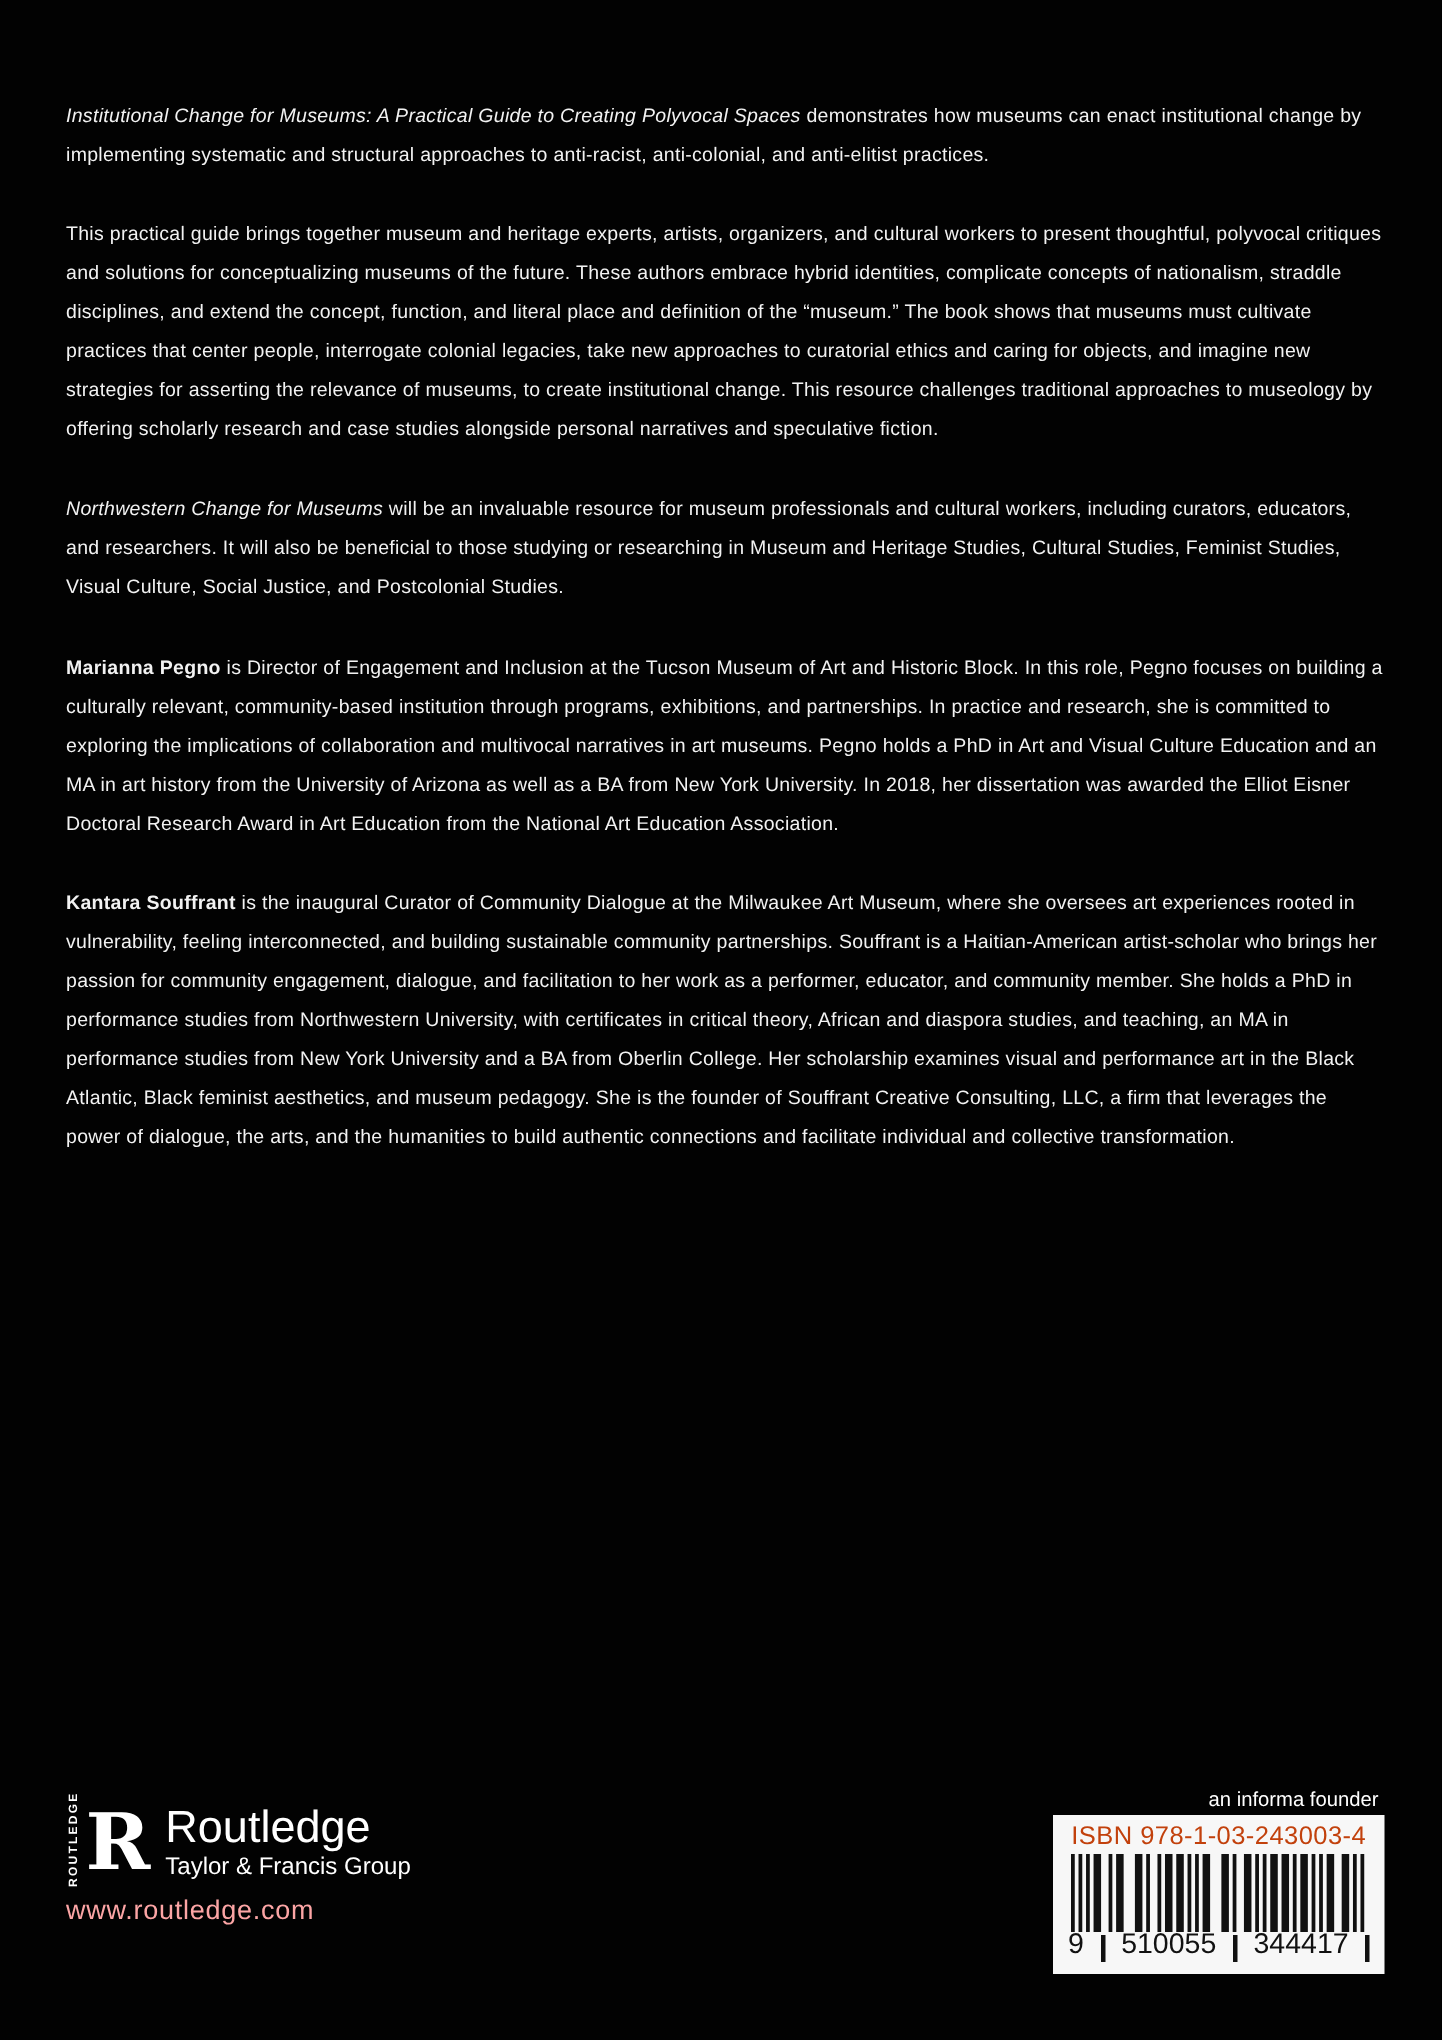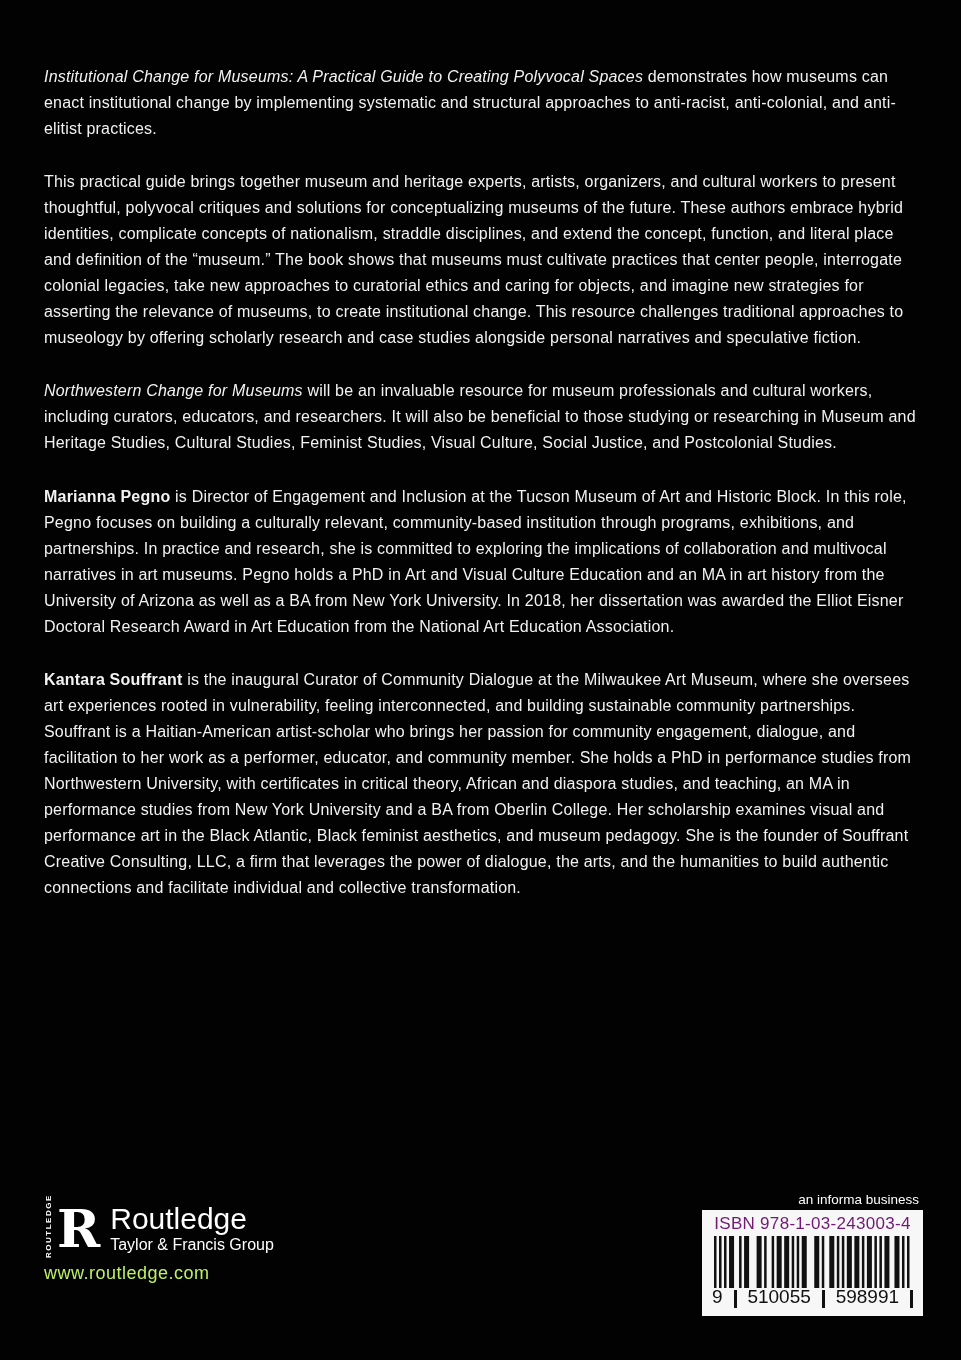--- a/index.html
+++ b/index.html
@@ -10,21 +10,21 @@
     background: #020202;
     font-family: "Liberation Sans", sans-serif;
     overflow: hidden;
   }
   .text-area {
     position: absolute;
     left: 44px;
     top: 64px;
     width: 878px;
     color: #f2f2f2;
-    font-size: 16px;
+    font-size: 13px;
     line-height: 26px;
     letter-spacing: 0.2px;
   }
   .text-area p { margin: 0 0 27px 0; }
   .text-area p.gap-before { margin-top: 28px; }
   .italic { font-style: italic; }
   .bold { font-weight: bold; }
 
   
   .logo-row {
@@ -52,21 +52,21 @@
     line-height: 58px;
     margin: 0 10px 0 4px;
   }
   .logo-names { display: flex; flex-direction: column; justify-content: center; }
   .logo-name { font-size: 30px; line-height: 32px; font-weight: normal; }
   .logo-group { font-size: 16px; line-height: 20px; font-weight: normal; }
   .publisher-url {
     position: absolute;
     left: 44px;
     top: 1263px;
-    color: #bef264;
+    color: #fca5a5;
     font-size: 18px;
     letter-spacing: 0.5px;
   }
   .ebook-note {
     position: absolute;
     left: 44px;
     top: 1297px;
     color: #e9e6d2;
     font-size: 14.5px;
     font-weight: bold;
@@ -87,21 +87,21 @@
     left: 702px;
     top: 1210px;
     width: 221px;
     height: 106px;
     background: #f7f7f7;
     box-sizing: border-box;
     padding: 3px 8px 0 8px;
     text-align: center;
   }
   .isbn-text {
-    color: #701a75;
+    color: #c2410c;
     font-size: 17px;
     letter-spacing: 0.3px;
     line-height: 22px;
     white-space: nowrap;
   }
   .barcode-bars { display: block; margin: 1px auto 0 auto; }
   .barcode-digits {
     display: flex;
     align-items: flex-end;
     justify-content: space-between;
@@ -140,21 +140,21 @@
     <div class="logo-r">R</div>
     <div class="logo-names">
       <div class="logo-name">Routledge</div>
       <div class="logo-group">Taylor &amp; Francis Group</div>
     </div>
   </div>
 
   <div class="publisher-url">www.routledge.com</div>
 
 
-  <div class="informa-line"><span>an</span> <span class="bold">informa</span> <span>business</span></div>
+  <div class="informa-line"><span>an</span> <span class="bold">informa</span> <span>founder</span></div>
 
   <div class="barcode-box">
     <div class="isbn-text">ISBN 978-1-03-243003-4</div>
     <svg class="barcode-bars" id="barcode-svg" width="198" height="52" preserveAspectRatio="none" viewBox="0 0 79 52">
         <rect x="0" y="0" width="1" height="52" fill="#111"></rect>
         <rect x="2" y="0" width="1" height="52" fill="#111"></rect>
         <rect x="4" y="0" width="1" height="52" fill="#111"></rect>
         <rect x="6" y="0" width="2" height="52" fill="#111"></rect>
         <rect x="10" y="0" width="1" height="52" fill="#111"></rect>
         <rect x="12" y="0" width="2" height="52" fill="#111"></rect>
@@ -180,18 +180,18 @@
         <rect x="68" y="0" width="2" height="52" fill="#111"></rect>
         <rect x="72" y="0" width="2" height="52" fill="#111"></rect>
         <rect x="75" y="0" width="1" height="52" fill="#111"></rect>
         <rect x="77" y="0" width="1" height="52" fill="#111"></rect>
       </svg>
     <div class="barcode-digits">
       <span>9</span>
       <span class="guard"></span>
       <span>510055</span>
       <span class="guard"></span>
-      <span>598991</span>
+      <span>344417</span>
       <span class="guard"></span>
     </div>
   </div>
 
 </div>
 
 </body></html>

